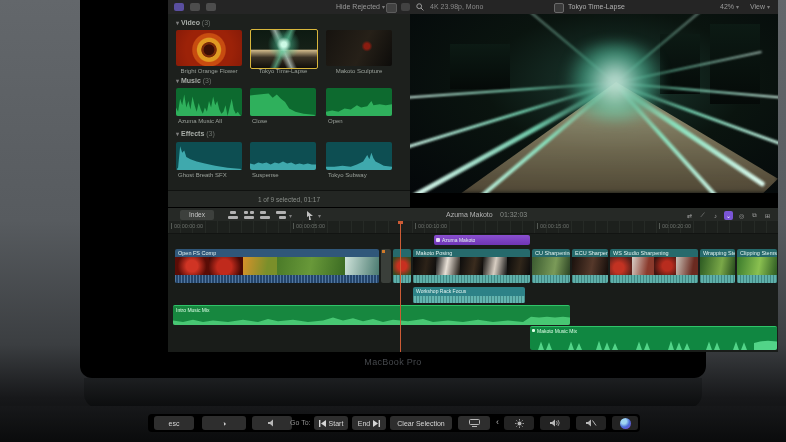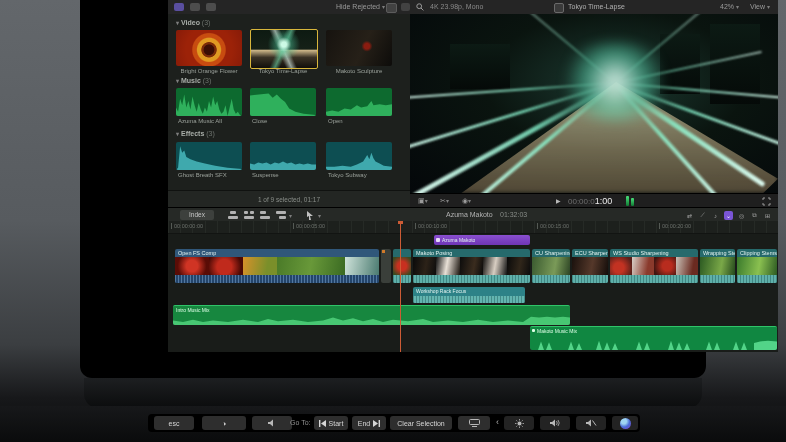--- a/index.html
+++ b/index.html
@@ -185,34 +185,20 @@
         <div class="stk" style="width:170px;transform:rotate(48deg);height:4px;"></div>
         <div class="stk" style="width:230px;transform:rotate(151deg);height:5px;"></div>
         <div class="stk" style="width:240px;transform:rotate(163deg);"></div>
         <div class="stk" style="width:220px;transform:rotate(140deg);height:4px;"></div>
         <div class="stk" style="width:215px;transform:rotate(176deg);height:2px;"></div>
         <div class="stk" style="width:170px;transform:rotate(5deg);height:2px;"></div>
         <div class="stk" style="width:150px;transform:rotate(-12deg);height:2px;opacity:.7;"></div>
         <div class="stk" style="width:120px;transform:rotate(-40deg);height:2px;opacity:.5;"></div>
         <div class="stk" style="width:130px;transform:rotate(-140deg);height:2px;opacity:.5;"></div>
         <div class="vpglow"></div>
-      </div>
-      <div class="ab viewer-bar">
-        <span class="txt ab" style="left:8px;top:3px;">▣<span class="chev">▾</span></span>
-        <span class="txt ab" style="left:30px;top:3px;">✂<span class="chev">▾</span></span>
-        <span class="txt ab" style="left:52px;top:3px;">◉<span class="chev">▾</span></span>
-        <span class="ab" style="left:146px;top:3px;font-size:6px;color:#b8b8b8;">▶</span>
-        <span class="ab" style="left:158px;top:2px;font-size:8px;color:#6f6f6f;">
-          <span>00:00:0</span><span style="color:#ececec;font-size:9px;">1:00</span>
-        </span>
-        <span class="meter" style="left:216px;top:2px;height:10px;"></span>
-        <span class="meter" style="left:221px;top:4px;height:8px;"></span>
-        <svg class="ab" style="left:352px;top:3px;" width="9" height="9" viewBox="0 0 9 9">
-          <path d="M1,3 L1,1 L3,1 M6,1 L8,1 L8,3 M8,6 L8,8 L6,8 M3,8 L1,8 L1,6" fill="none" stroke="#9a9a9a" stroke-width="1"></path>
-        </svg>
       </div>
     </div>
 
     <div class="ab tl-toolbar">
       <div class="idx-btn">Index</div>
       <span class="edit-ic" style="left:60px;">
           <i style="left:2px;top:0;width:6px;height:3px;"></i>
           <i style="left:0;top:5px;width:10px;height:3px;"></i>
         </span>
       <span class="edit-ic" style="left:76px;">
@@ -345,20 +331,21 @@
         <span class="ab" style="left:2px;top:1.5px;width:3px;height:3px;background:#dcffe6;border-radius:1px;"></span>
         <svg style="position:absolute;left:0;bottom:0;" width="247" height="14" viewBox="0 0 247 18" preserveAspectRatio="none">
           <path fill="#52d488" d="M0,18 L8,18 L11,7 L14,18 L16,18 L19,8 L22,18 L38,18 L41,7 L44,18 L46,18 L49,9 L52,18 L66,18 L69,6 L72,18 L74,18 L77,8 L80,18 L82,18 L85,9 L88,18 L106,18 L109,7 L112,18 L114,18 L117,8 L120,18 L138,18 L141,6 L144,18 L146,18 L149,8 L152,18 L154,18 L157,9 L160,18 L176,18 L179,7 L182,18 L184,18 L187,8 L190,18 L203,18 L206,7 L209,18 L211,18 L214,8 L217,18 L224,18 L224,9 L230,7 L238,6 L247,7 L247,18 Z"></path>
         </svg>
       </div>
 
       <div class="playhead"></div>
     </div>
   </div>
 
+  <div class="ab bezel-label">MacBook Pro</div>
 </div>
 
 <div class="ab hinge"></div>
 
 <div class="ab deck">
   <div class="ab touchbar">
     <div class="tb-btn" style="left:6px;width:40px;">esc</div>
     <div class="tb-btn" style="left:54px;width:44px;">
       <span>◑</span>
     </div>

